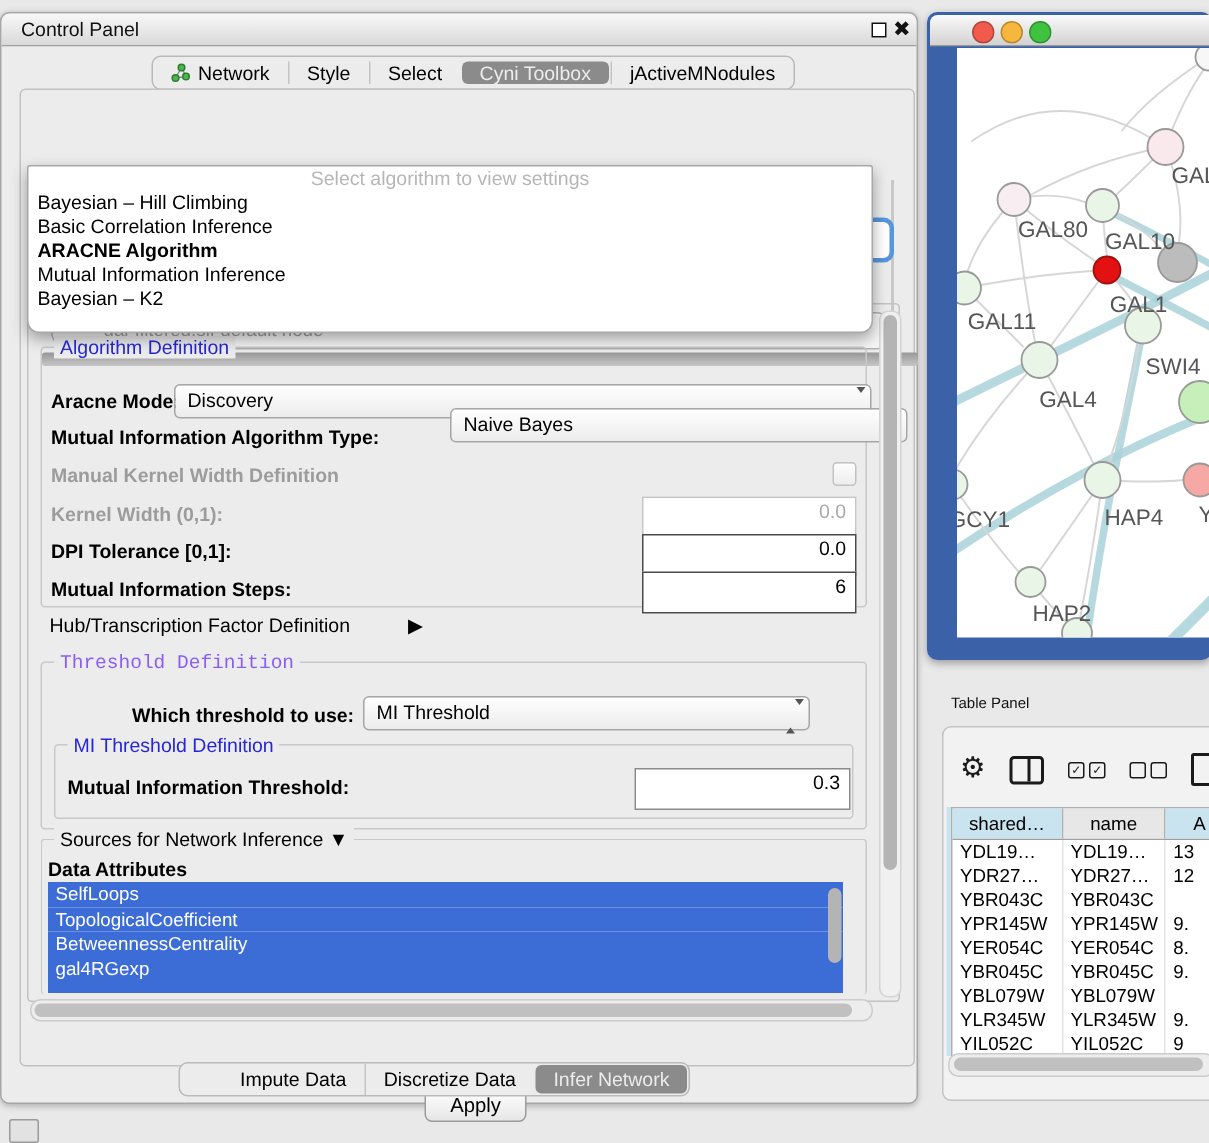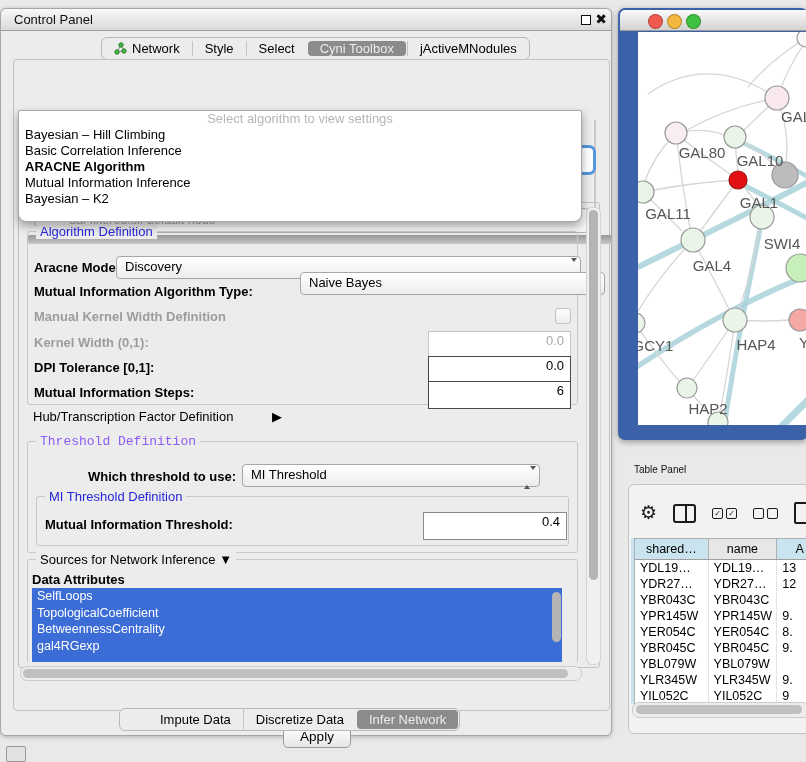--- a/index.html
+++ b/index.html
@@ -193,21 +193,21 @@
 
           <div class="flabel" style="left:60px;top:27px;">Which threshold to use:</div>
           <div class="combo" style="left:214px;top:22px;width:288px;">
             <span>MI Threshold</span>
             <span class="stepper"><span class="tri-up"></span><span class="tri-down"></span></span>
           </div>
 
           <div class="group" style="left:8px;top:54px;width:533px;height:50px;border-color:#c8c8c8;">
             <div class="legend blue">MI Threshold Definition</div>
             <div class="flabel" style="left:8px;top:20px;">Mutual Information Threshold:</div>
-            <div class="tfield en" style="left:386px;top:15px;width:144px;border-width:1px;border-color:#8a8a8a;">0.4</div>
+            <div class="tfield en" style="left:386px;top:15px;width:144px;border-width:1px;border-color:#8a8a8a;">0.3</div>
           </div>
         </div>
 
         <div class="group" style="left:8px;top:356px;width:551px;height:104px;border-color:#c8c8c8;border-bottom:none;">
           <div class="legend"><span>Sources for Network Inference</span> <span>▼</span></div>
           <div class="flabel" style="left:4px;top:12px;">Data Attributes</div>
           <div class="attr-list" style="left:4px;top:28px;width:530px;height:74px;">
               <div class="attr-item">SelfLoops</div>
               <div class="attr-item">TopologicalCoefficient</div>
               <div class="attr-item">BetweennessCentrality</div>

